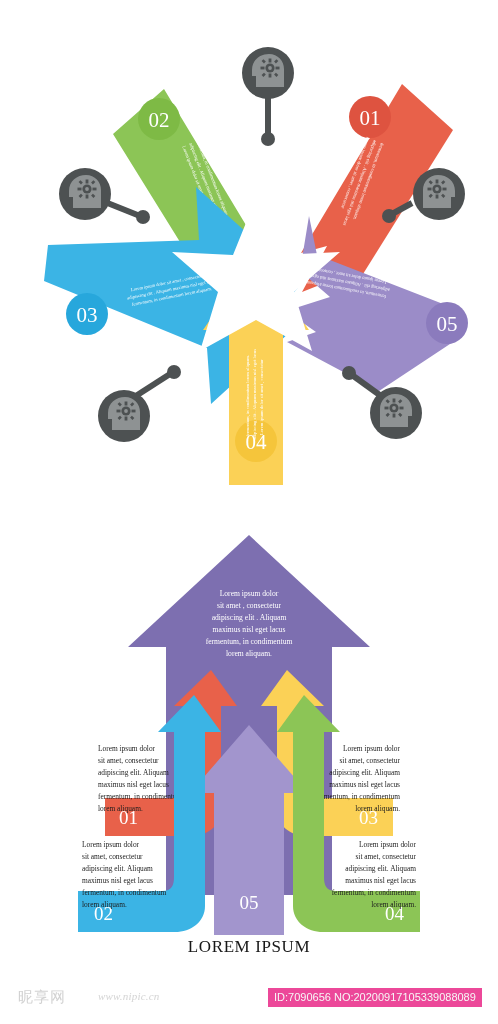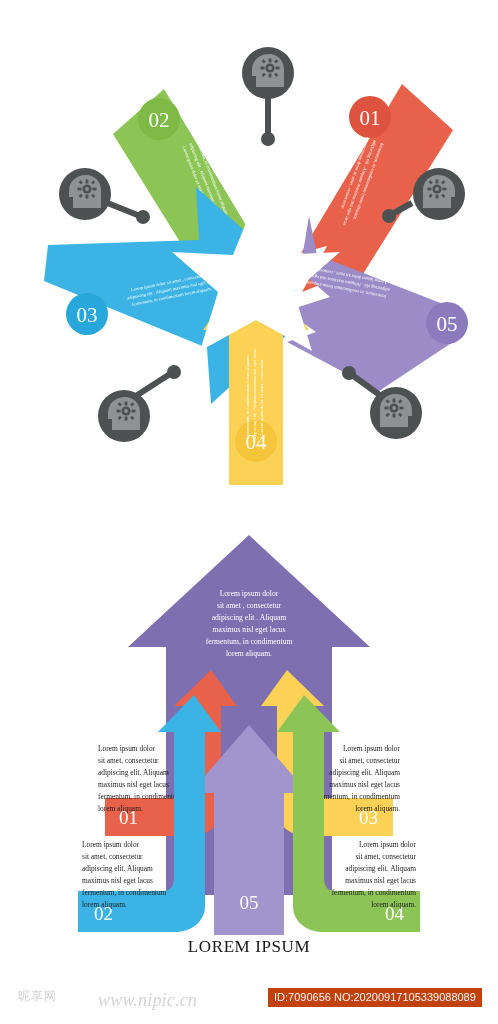--- a/index.html
+++ b/index.html
@@ -44,32 +44,32 @@
   }
   .lorem-title {
     font-family:"Liberation Serif", serif;
     fill:#171717; font-size:17px; letter-spacing:0.6px;
   }
 
   
   #footer { position:absolute; left:0; top:975px; width:498px; height:49px; background:#fff; }
   #wm-logo {
     position:absolute; left:18px; top:13px;
-    font-family:"DejaVu Sans", sans-serif; font-size:12px;
+    font-family:"DejaVu Sans", sans-serif; font-size:15px;
     color:#d2d2d2; letter-spacing:1px;
     border:0;
   }
   #wm-url {
     position:absolute; left:98px; top:15px;
     font-family:"Liberation Serif", serif; font-style:italic;
-    font-size:18px; color:#d4d4d4; letter-spacing:0.2px;
+    font-size:11px; color:#d4d4d4; letter-spacing:0.2px;
   }
   #wm-id {
     position:absolute; left:268px; top:13px;
-    background:#c2410c; color:#f7f7f7;
+    background:#ec4899; color:#f7f7f7;
     font-family:"Liberation Sans", sans-serif; font-size:11px;
     padding:3px 6px 4px 6px; white-space:nowrap;
   }
 </style>
 </head>
 <body>
 
 <div id="page">
 
   <div id="top-section">

